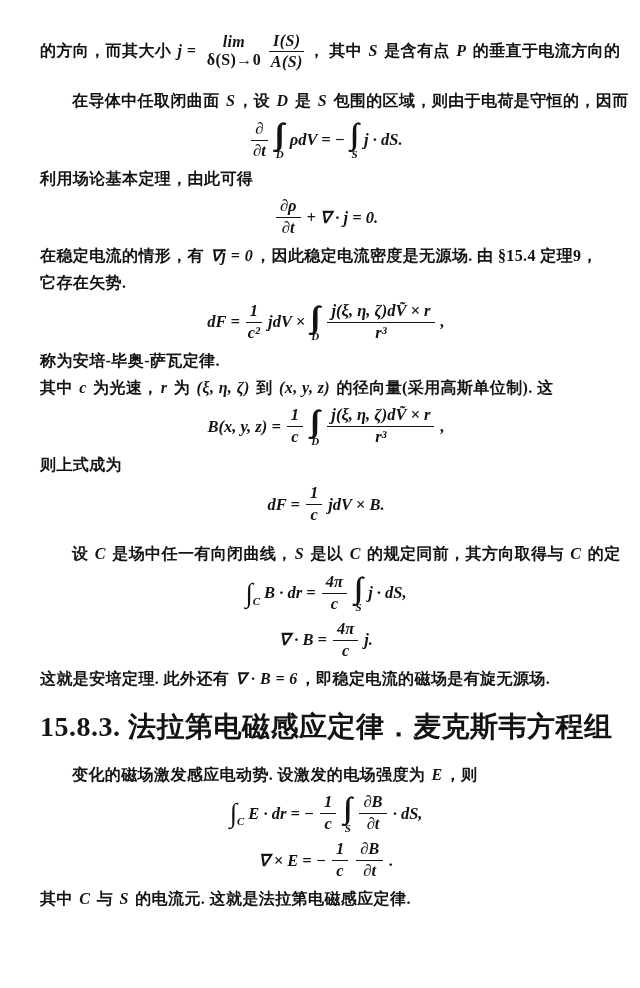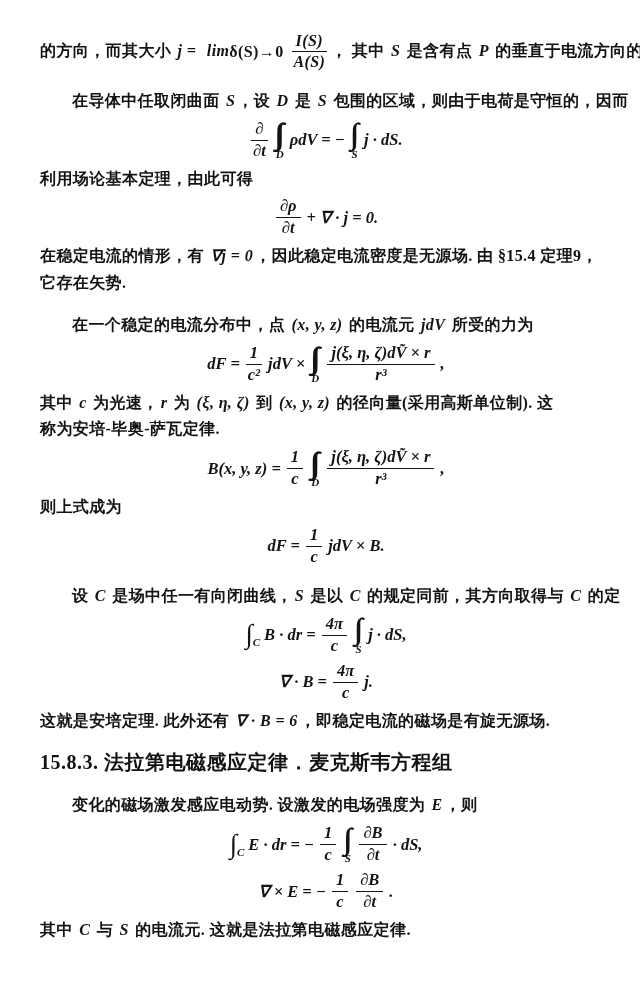--- a/index.html
+++ b/index.html
@@ -13,42 +13,42 @@
   .line{
     font-size:16px;line-height:1.55;margin:2px 0;
     white-space:nowrap;font-weight:600;letter-spacing:0.4px;
   }
   .indent{padding-left:32px;margin-top:17px;}
   .eq{
     display:flex;align-items:center;justify-content:center;
     margin:6px 0;font-size:16.5px;font-weight:600;white-space:nowrap;
   }
   .h2{
-    font-size:20px;font-weight:700;margin:16px 0 9px;
+    font-size:28px;font-weight:700;margin:16px 0 9px;
     white-space:nowrap;letter-spacing:0.5px;
   }
   .cjk{}
   .mi{font-style:italic;font-weight:700;padding:0 2px;}
   .frac{
     display:inline-flex;flex-direction:column;align-items:center;
     vertical-align:middle;margin:0 4px;font-style:italic;font-weight:700;
   }
   .frac .num{display:block;padding:0 4px 1px;border-bottom:1.6px solid #131313;text-align:center;line-height:1.15;}
   .frac .den{display:block;padding-top:1px;text-align:center;line-height:1.15;}
   .big{
     display:inline-flex;flex-direction:column;align-items:center;
     vertical-align:middle;margin:0 3px;
   }
   .big .op{
     font-size:30px;line-height:0.95;font-style:normal;font-weight:400;
     letter-spacing:-0.24em;padding-right:0.24em;
   }
   .big .bsub{font-size:11px;line-height:1;font-style:italic;font-weight:700;}
   .lim{
-    display:inline-flex;flex-direction:row;align-items:center;
+    display:inline-flex;flex-direction:column;align-items:center;
     vertical-align:middle;margin:0 4px;font-style:normal;
   }
   .lim .top{line-height:1.05;font-style:italic;}
   .lim .bot{font-size:16px;line-height:1.15;}
   .isub{display:inline-block;margin:0 2px;font-style:normal;}
   .isub .b{font-size:27px;line-height:1;vertical-align:middle;font-weight:400;}
   .isub .s{font-size:11px;font-style:italic;font-weight:700;vertical-align:-8px;}
 </style>
 </head>
 <body>
@@ -82,40 +82,39 @@
       <div class="line"><span class="cjk">利用场论基本定理，由此可得</span></div>
       <div class="eq">
         <span class="frac">
           <span class="num">∂ρ</span>
           <span class="den">∂t</span>
         </span>
         <span class="mi"> + ∇ · j = 0.</span>
       </div>
       <div class="line"><span class="cjk">在稳定电流的情形，有 </span><span class="mi">∇j = 0</span><span class="cjk">，因此稳定电流密度是无源场. 由 §15.4 定理9，</span></div>
       <div class="line"><span class="cjk">它存在矢势.</span></div>
-      <div class="line indent"><span class="cjk">在一个稳定的电流分布中，点 </span><span class="mi">(x, y, z)</span><span class="cjk"> 的电流元 </span><span class="mi">jdV</span><span class="cjk"> 所受的力为</span></div>
       <div class="eq">
         <span class="mi">dF = </span>
         <span class="frac">
           <span class="num">1</span>
           <span class="den">c²</span>
         </span>
         <span class="mi">jdV × </span>
         <span class="big">
           <span class="op">∫∫∫</span>
           <span class="bsub">D</span>
         </span>
         <span class="frac">
           <span class="num">j(ξ, η, ζ)dṼ × r</span>
           <span class="den">r³</span>
         </span>
         <span class="mi">,</span>
       </div>
+      <div class="line"><span class="cjk">称为安培-毕奥-萨瓦定律.</span></div>
       <div class="line"><span class="cjk">其中 </span><span class="mi">c</span><span class="cjk"> 为光速，</span><span class="mi">r</span><span class="cjk"> 为 </span><span class="mi">(ξ, η, ζ)</span><span class="cjk"> 到 </span><span class="mi">(x, y, z)</span><span class="cjk"> 的径向量(采用高斯单位制). 这</span></div>
-      <div class="line"><span class="cjk">称为安培-毕奥-萨瓦定律.</span></div>
       <div class="eq">
         <span class="mi">B(x, y, z) = </span>
         <span class="frac">
           <span class="num">1</span>
           <span class="den">c</span>
         </span>
         <span class="big">
           <span class="op">∫∫∫</span>
           <span class="bsub">D</span>
         </span>

